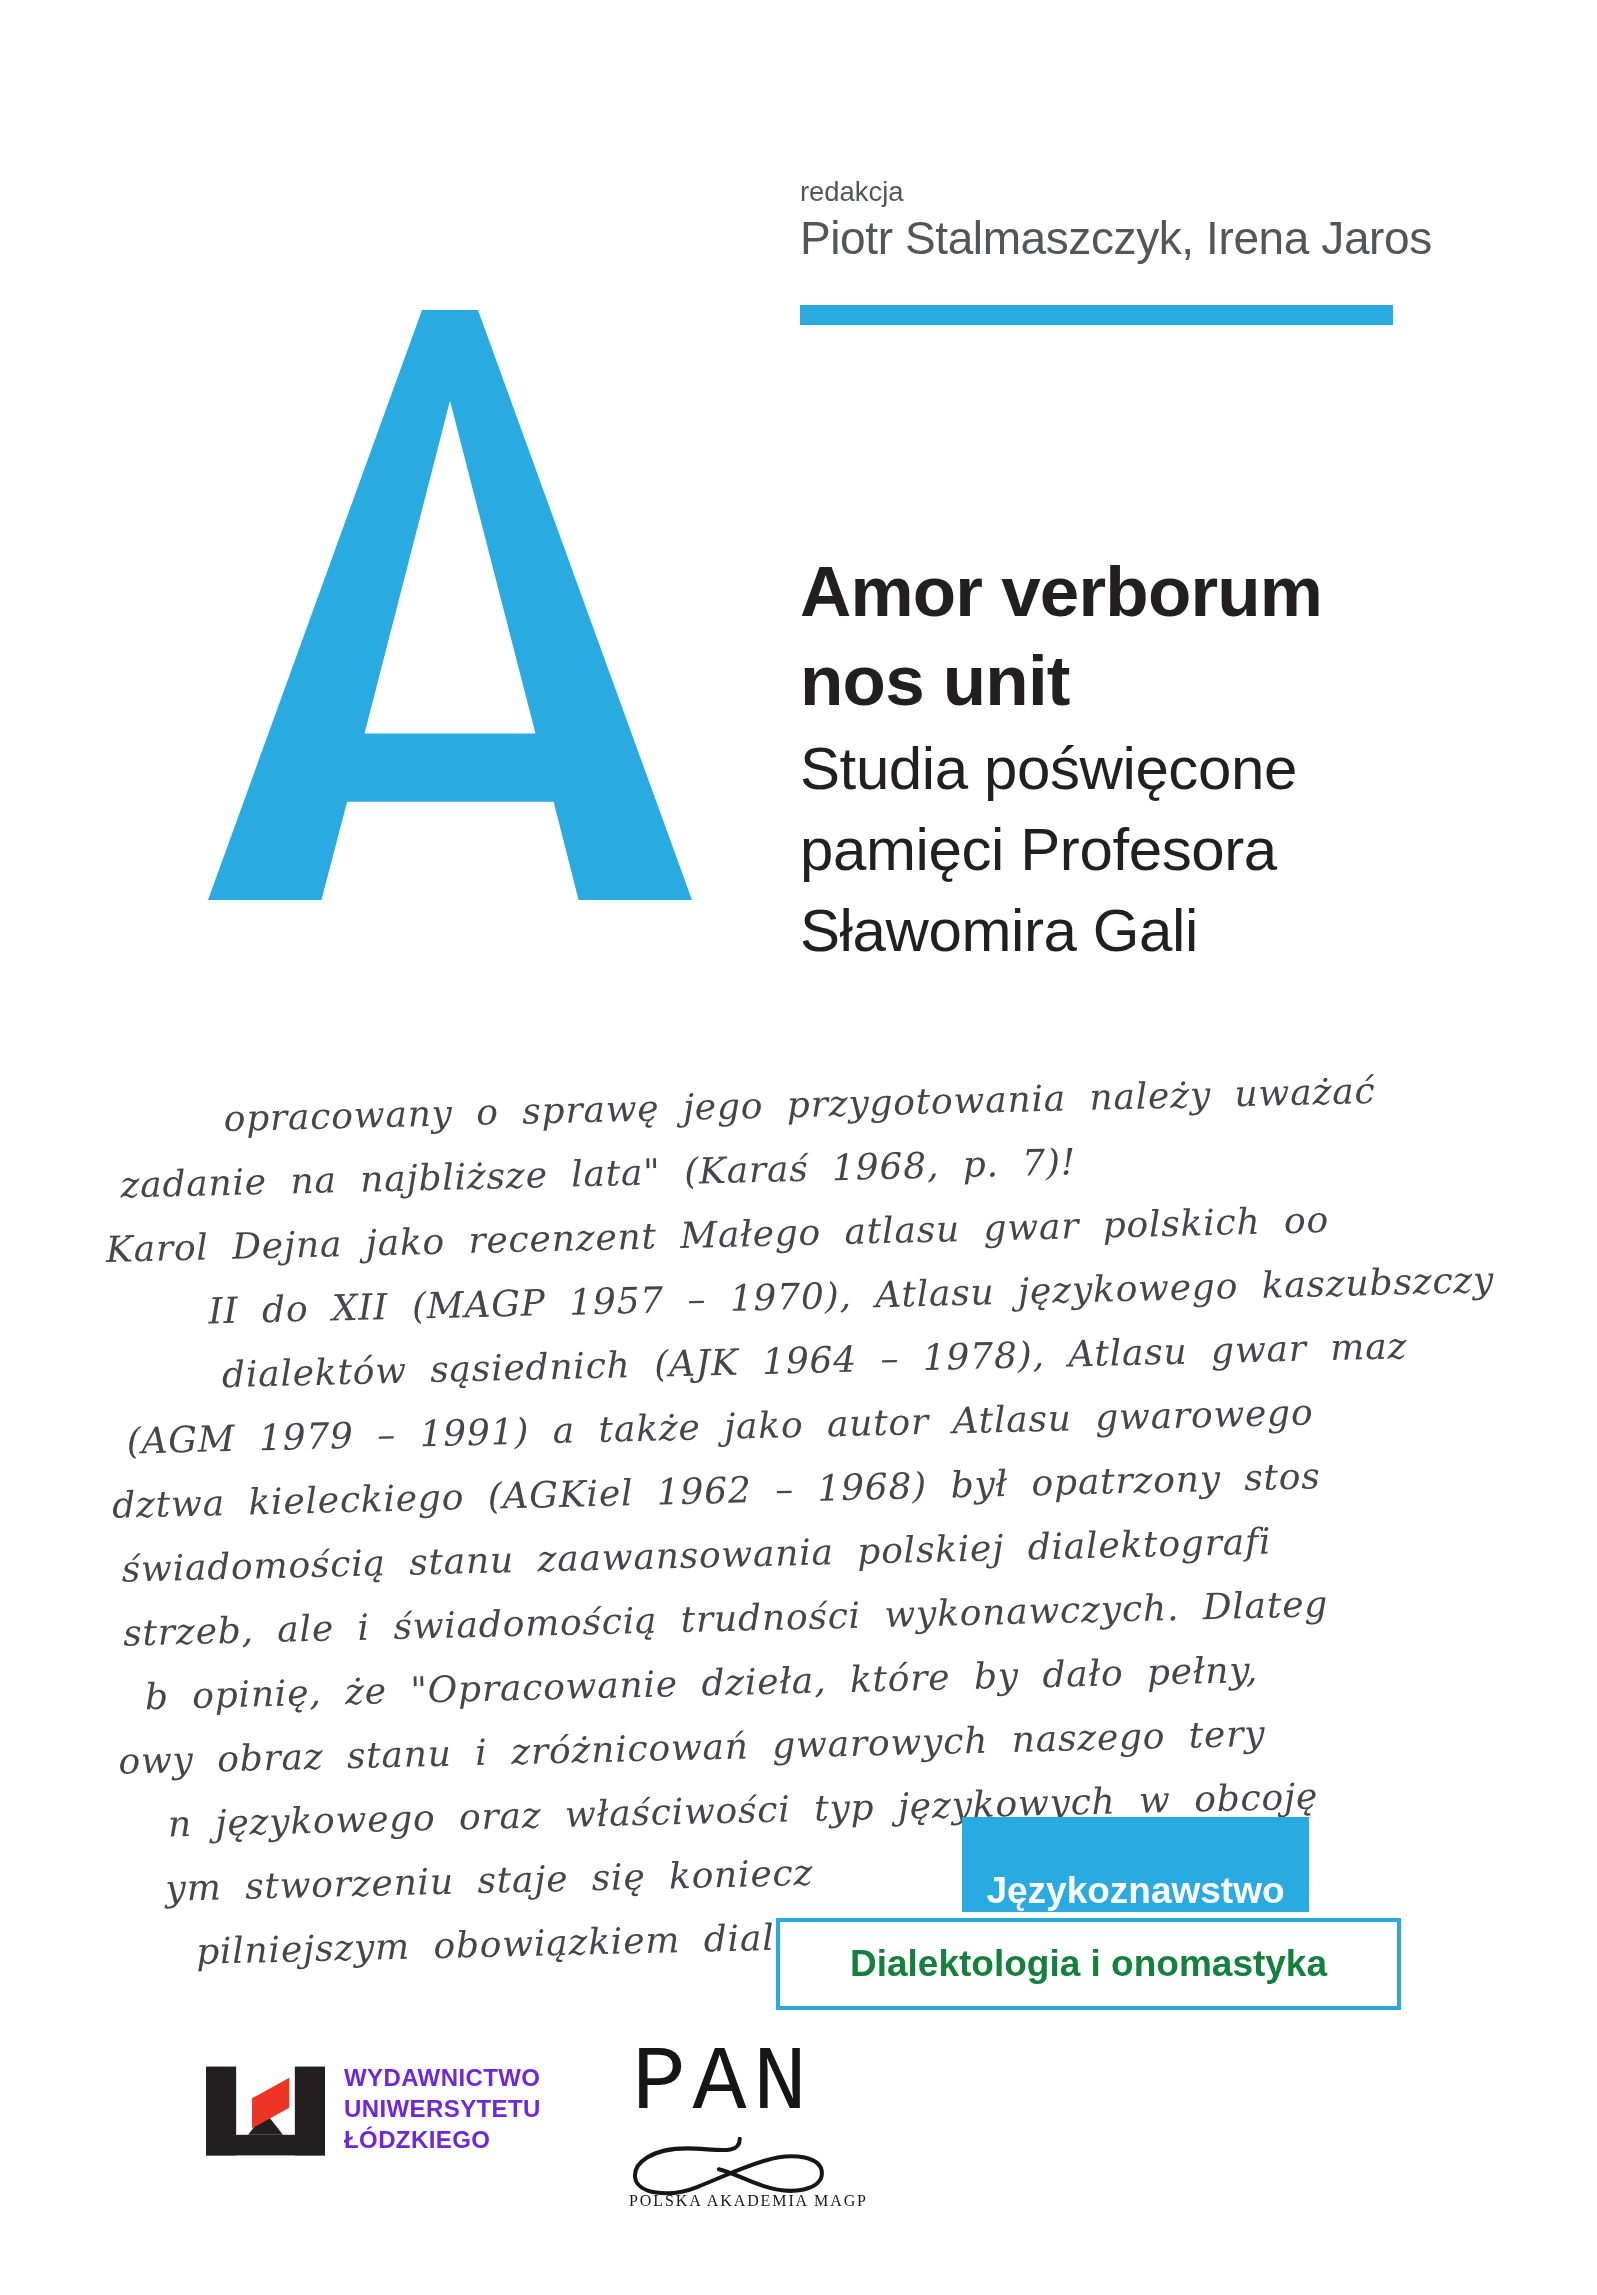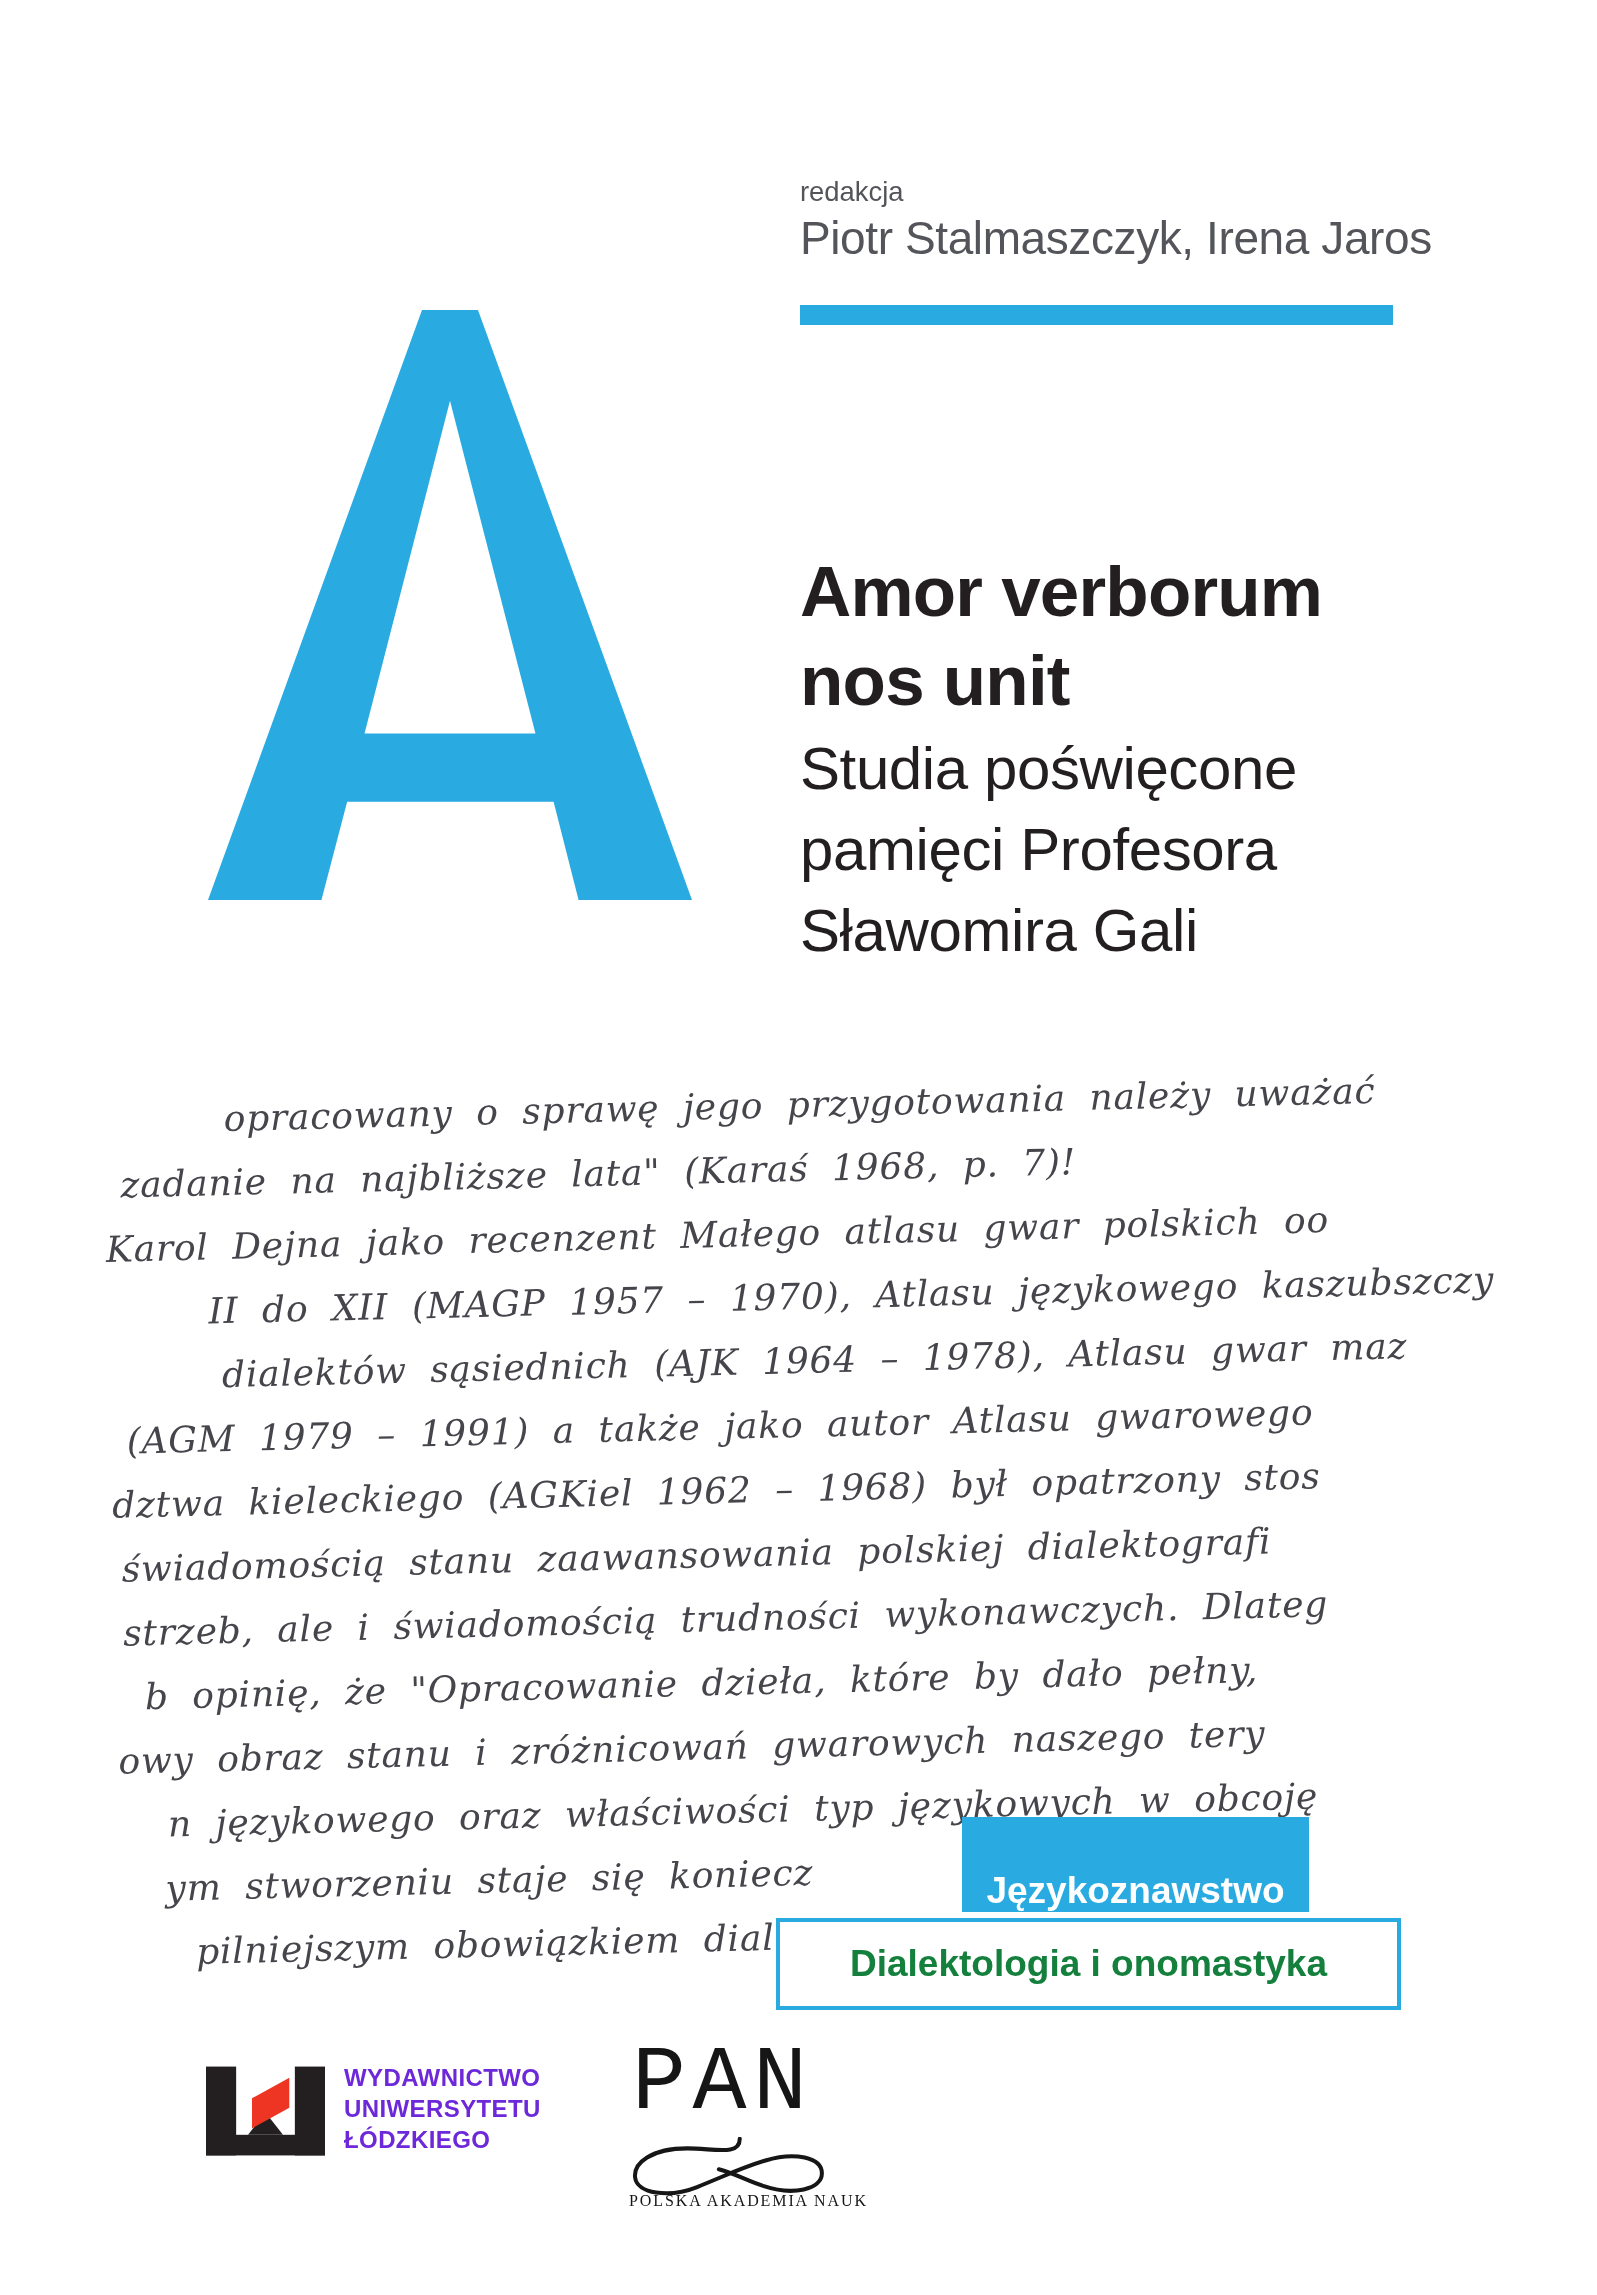--- a/index.html
+++ b/index.html
@@ -106,16 +106,16 @@
     <div>UNIWERSYTETU</div>
     <div>ŁÓDZKIEGO</div>
   </div>
 
   <div class="abs pan-acronym">PAN</div>
   <svg class="abs pan-flourish" viewBox="0 0 272 78" aria-hidden="true">
     <path d="M150,2 C150,24 118,14 85,14 C40,14 18,32 20,50 C22,70 62,76 97,62
              C132,48 152,38 182,29 C218,18 252,25 252,45 C252,65 216,73 180,61
              C158,54 146,46 124,40" fill="none" stroke="#161616" stroke-width="5" stroke-linecap="round"></path>
   </svg>
-  <div class="abs pan-caption">POLSKA AKADEMIA NAUK</div>
+  <div class="abs pan-caption">POLSKA AKADEMIA MAGP</div>
 
 </div>
 
 
 </body></html>

